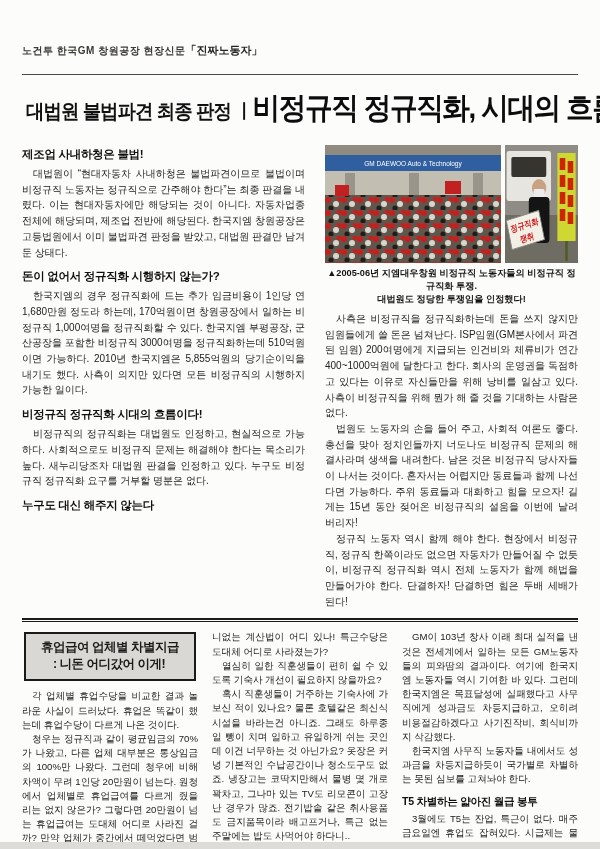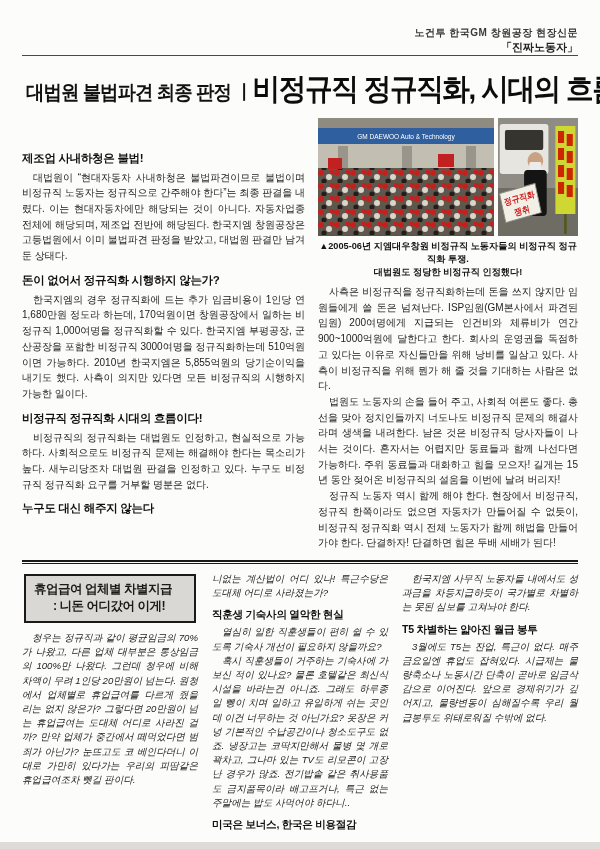--- a/index.html
+++ b/index.html
@@ -4,50 +4,50 @@
 <style>
   * { margin:0; padding:0; box-sizing:border-box; }
   html,body { background:#e7e6e3; }
   body { font-family:"Liberation Sans","DejaVu Sans",sans-serif; }
   .page {
     width:600px; height:849px; margin:0 auto; background:#fcfcfa;
     padding:26px 22px 0 22px; overflow:hidden; color:#1c1b19; position:relative;
   }
   
   .masthead { display:flex; justify-content:flex-start; align-items:flex-end;
-    border-bottom:1.5px solid #4a4947; padding-bottom:0;flex-direction:column; }
+    border-bottom:1.5px solid #4a4947; padding-bottom:16px; }
   .masthead-left { font-size:10px; font-weight:bold; color:#3a3936; letter-spacing:0.5px; }
-  .masthead-right { font-size:11px; font-weight:bold; color:#242320; }
+  .masthead-right { font-size:11px; font-weight:bold; color:#242320;margin-top:17px; }
   
   .headline-wrap { margin:13px 0 6px 4px; white-space:nowrap; transform:scaleX(0.92); transform-origin:left center; }
   .headline-kicker { font-size:20px; font-weight:bold; letter-spacing:-1px; color:#111; }
   .headline-main { font-size:30px; font-weight:bold; letter-spacing:-1.5px; color:#0c0c0c; }
   
-  .top-section { display:flex; gap:13px; margin-top:8px;align-items:center; }
+  .top-section { display:flex; gap:20px; margin-top:16px; }
   .top-left  { flex:0 0 283px; }
   .top-right { flex:1; min-width:0; }
   h3.sec { font-size:11.5px; font-weight:bold; color:#121110; margin:9px 0 4px 0; letter-spacing:-0.3px; }
   .top-section p, .caption-block p { font-size:10px; line-height:15.7px; text-align:justify; color:#222120; }
   .top-section p.ind { text-indent:11px; }
   
   .photo-row { display:flex; gap:4px; height:118px; }
   .photo-row svg { display:block; height:118px; }
   .photo-main { width:176px; }
   .photo-side { flex:1; min-width:0; }
   .caption { font-size:9.2px; font-weight:bold; text-align:center; line-height:13px; margin:4px 0 5px 0; color:#161514; }
   
   .section-divider { margin:9px 0 8px 0; height:4px; border-top:2px solid #1a1a18; border-bottom:1px solid #1a1a18; }
   
   .bottom-section { display:flex; gap:14px; }
   .bcol { flex:1; min-width:0; }
-  .bottom-section p { font-size:9.6px; line-height:14.2px; text-align:justify; color:#222120;font-style:italic; }
+  .bottom-section p { font-size:9.6px; line-height:14.2px; text-align:justify; color:#222120; }
   .bottom-section p.ind { text-indent:10px; }
   .bottom-section h4 { font-size:10.6px; font-weight:bold; margin:8px 0 3px 0; letter-spacing:-0.3px; color:#121110; }
   .title-box { border:2px solid #1a1a18; background:#d9d8d4; padding:5px 8px 6px 8px; margin:2px 2px 8px 2px; }
-  .title-box .l1 { font-size:12.5px; font-weight:bold; text-align:left; letter-spacing:-0.5px; }
+  .title-box .l1 { font-size:12.5px; font-weight:bold; text-align:center; letter-spacing:-0.5px; }
   .title-box .l2 { font-size:12.5px; font-weight:bold; text-align:center; padding-right:2px; letter-spacing:-0.5px; }
   .page-edge { position:absolute; left:0; right:0; bottom:0; height:7px; background:#dddcd8; }
 </style>
 </head>
 <body>
 
 <div class="page">
 
   <header class="masthead">
     <span class="masthead-left">노건투 한국GM 창원공장 현장신문</span>
@@ -113,50 +113,51 @@
           <rect x="79" y="33" width="7" height="12" fill="#cc2500"></rect>
           <rect x="69" y="47" width="7" height="12" fill="#cc2500"></rect>
           <rect x="79" y="50" width="7" height="12" fill="#cc2500"></rect>
           <rect x="69" y="64" width="7" height="12" fill="#cc2500"></rect>
           <rect x="79" y="67" width="7" height="12" fill="#cc2500"></rect>
           <rect x="76" y="96" width="3" height="20" fill="#4e5a1e"></rect>
         </svg>
       </div>
       <div class="caption">
         <div>▲2005-06년 지엠대우창원 비정규직 노동자들의 비정규직 정규직화 투쟁.</div>
-        <div>대법원도 정당한 비정규직 인정했다!</div>
+        <div>대법원도 정당한 투쟁임을 인정했다!</div>
       </div>
-      <p class="ind">사측은 비정규직을 정규직화하는데 돈을 쓰지 않지만 임원들에게 쓸 돈은 넘쳐난다. ISP임원(GM본사에서 파견된 임원) 200여명에게 지급되는 인건비와 체류비가 연간 900~1000억원에 달한다고 한다. 회사의 운영권을 독점하고 있다는 이유로 자신들만을 위해 낭비를 일삼고 있다. 사측이 비정규직을 위해 뭔가 해 줄 것을 기대하는 사람은 없다.</p>
+      <p class="ind">사측은 비정규직을 정규직화하는데 돈을 쓰지 않지만 임원들에게 쓸 돈은 넘쳐난다. ISP임원(GM본사에서 파견된 임원) 200여명에게 지급되는 인건비와 체류비가 연간 400~1000억원에 달한다고 한다. 회사의 운영권을 독점하고 있다는 이유로 자신들만을 위해 낭비를 일삼고 있다. 사측이 비정규직을 위해 뭔가 해 줄 것을 기대하는 사람은 없다.</p>
       <p class="ind">법원도 노동자의 손을 들어 주고, 사회적 여론도 좋다. 총선을 맞아 정치인들까지 너도나도 비정규직 문제의 해결사라며 생색을 내려한다. 남은 것은 비정규직 당사자들이 나서는 것이다. 혼자서는 어렵지만 동료들과 함께 나선다면 가능하다. 주위 동료들과 대화하고 힘을 모으자! 길게는 15년 동안 젖어온 비정규직의 설움을 이번에 날려 버리자!</p>
       <p class="ind">정규직 노동자 역시 함께 해야 한다. 현장에서 비정규직, 정규직 한쪽이라도 없으면 자동차가 만들어질 수 없듯이, 비정규직 정규직화 역시 전체 노동자가 함께 해법을 만들어가야 한다. 단결하자! 단결하면 힘은 두배 세배가 된다!</p>
     </div>
   </section>
 
   <div class="section-divider"></div>
 
   <section class="bottom-section">
     <div class="bcol">
       <div class="title-box">
         <div class="l1">휴업급여 업체별 차별지급</div>
         <div class="l2">: 니돈 어디갔어 이게!</div>
       </div>
+      <p class="ind">각 업체별 휴업수당을 비교한 결과 놀라운 사실이 드러났다. 휴업은 똑같이 했는데 휴업수당이 다르게 나온 것이다.</p>
       <p class="ind">청우는 정규직과 같이 평균임금의 70%가 나왔고, 다른 업체 대부분은 통상임금의 100%만 나왔다. 그런데 청우에 비해 차액이 무려 1인당 20만원이 넘는다. 원청에서 업체별로 휴업급여를 다르게 줬을 리는 없지 않은가? 그렇다면 20만원이 넘는 휴업급여는 도대체 어디로 사라진 걸까? 만약 업체가 중간에서 떼먹었다면 범죄가 아닌가? 눈뜨고도 코 베인다더니 이대로 가만히 있다가는 우리의 피땀같은 휴업급여조차 뺏길 판이다.</p>
 
     </div>
 
     <div class="bcol">
       <p>니없는 계산법이 어디 있나! 특근수당은 도대체 어디로 사라졌는가?</p>
-      <h4>직훈생 기숙사의 열악한 현실</h4>
       <p class="ind">열심히 일한 직훈생들이 편히 쉴 수 있도록 기숙사 개선이 필요하지 않을까요?</p>
       <p class="ind">혹시 직훈생들이 거주하는 기숙사에 가보신 적이 있나요? 물론 호텔같은 최신식 시설을 바라는건 아니죠. 그래도 하루종일 뺑이 치며 일하고 유일하게 쉬는 곳인데 이건 너무하는 것 아닌가요? 옷장은 커녕 기본적인 수납공간이나 청소도구도 없죠. 냉장고는 코딱지만해서 물병 몇 개로 꽉차고, 그나마 있는 TV도 리모콘이 고장난 경우가 많죠. 전기밥솥 같은 취사용품도 금지품목이라 배고프거나, 특근 없는 주말에는 밥도 사먹어야 하다니..</p>
       <h4>미국은 보너스, 한국은 비용절감</h4>
 
     </div>
 
     <div class="bcol">
+      <p class="ind">GM이 103년 창사 이래 최대 실적을 낸 것은 전세계에서 일하는 모든 GM노동자들의 피와땀의 결과이다. 여기에 한국지엠 노동자들 역시 기여한 바 있다. 그런데 한국지엠은 목표달성에 실패했다고 사무직에게 성과금도 차등지급하고, 오히려 비용절감하겠다고 사기진작비, 회식비까지 삭감했다.</p>
       <p class="ind">한국지엠 사무직 노동자들 내에서도 성과금을 차등지급하듯이 국가별로 차별하는 못된 심보를 고쳐놔야 한다.</p>
       <h4>T5 차별하는 얇아진 월급 봉투</h4>
       <p class="ind">3월에도 T5는 잔업, 특근이 없다. 매주 금요일엔 휴업도 잡혀있다. 시급제는 물량축소나 노동시간 단축이 곧바로 임금삭감으로 이어진다. 앞으로 경제위기가 깊어지고, 물량변동이 심해질수록 우리 월급봉투도 위태로워질 수밖에 없다.</p>
 
     </div>
   </section>
 
   <div class="page-edge"></div>
 </div>
 

